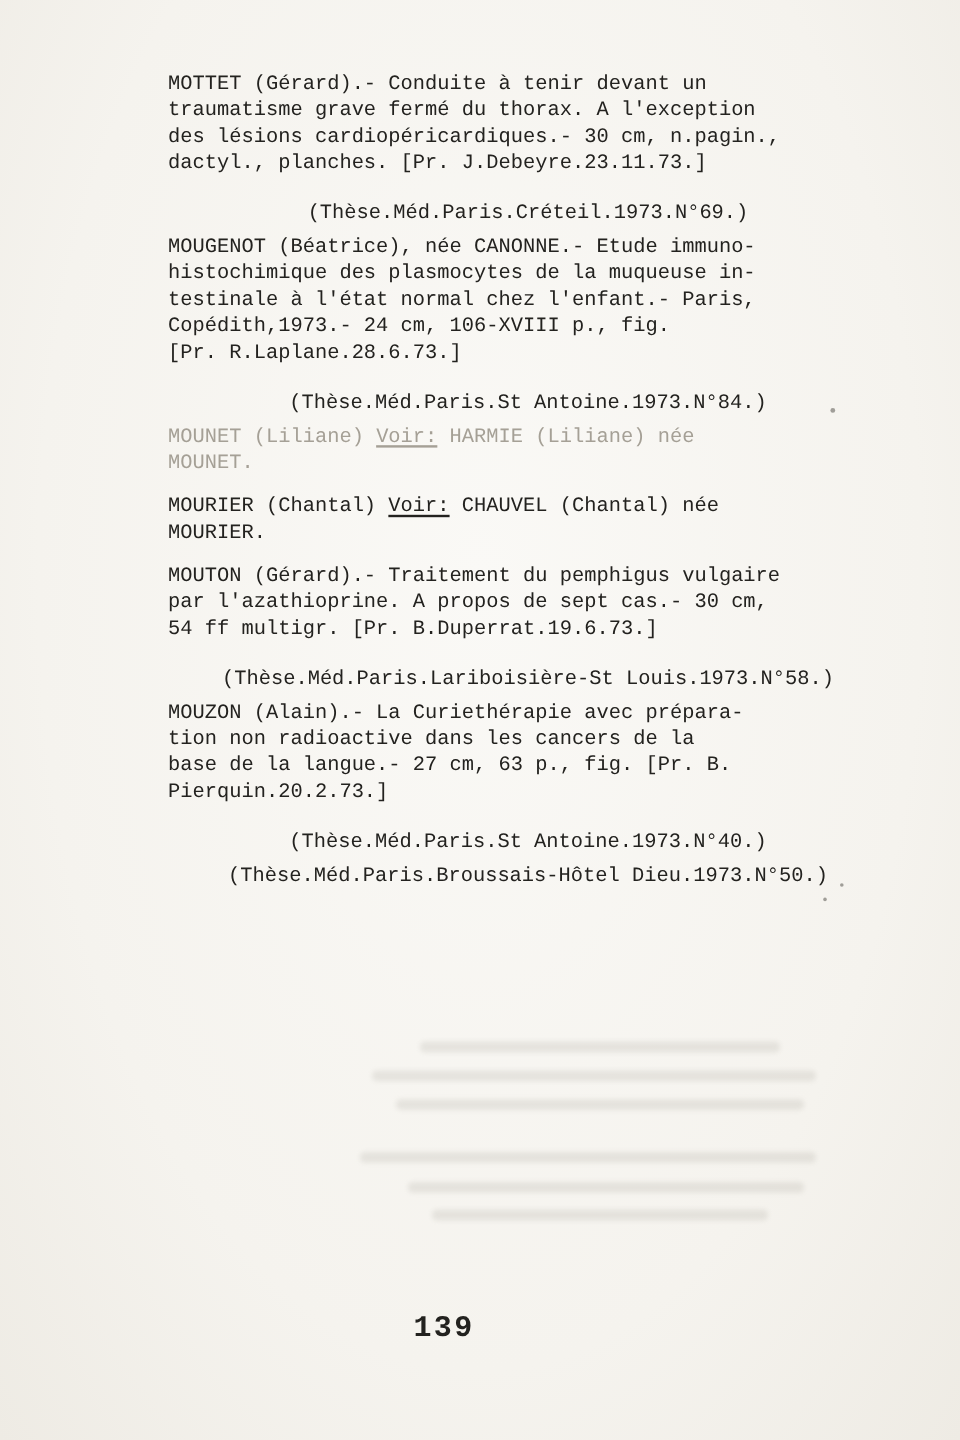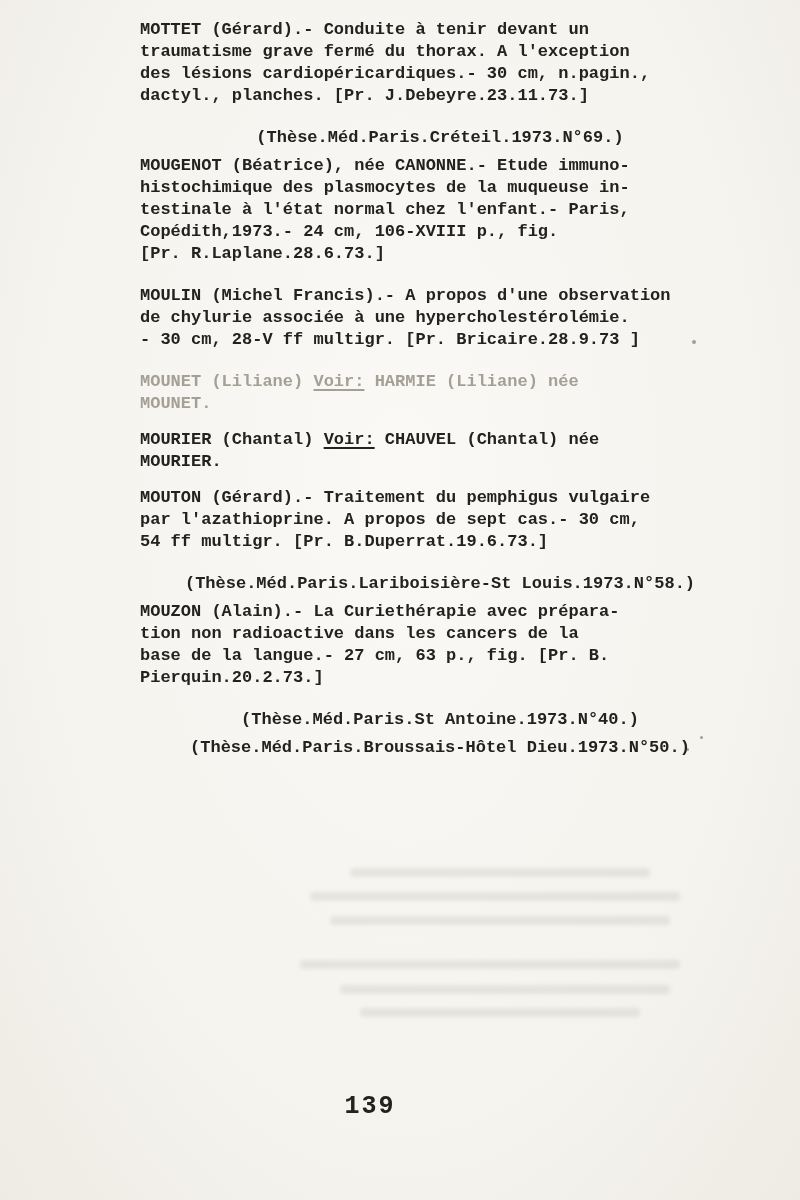--- a/index.html
+++ b/index.html
@@ -11,23 +11,23 @@
     color: #23221f;
     background: #f6f4ef;
   }
   .page {
     position: relative;
     width: 800px;
     height: 1200px;
     background: radial-gradient(ellipse at 50% 40%, #faf9f6 0%, #f5f3ee 65%, #eeebe4 100%);
   }
   .content {
-    padding: 19px 60px 0 140px;
+    padding: 60px 60px 0 140px;
     font-size: 17px;
-    font-weight: bold;
+    font-weight: normal;
     line-height: 22px;
   }
   .body {
     white-space: pre-wrap;
     margin: 0 0 20px 0;
   }
   .citation {
     white-space: pre-wrap;
     margin: 0 0 6px 0;
     text-align: center;
@@ -75,24 +75,22 @@
 traumatisme grave fermé du thorax. A l'exception
 des lésions cardiopéricardiques.- 30 cm, n.pagin.,
 dactyl., planches. [Pr. J.Debeyre.23.11.73.]</p>
     <p class="citation">(Thèse.Méd.Paris.Créteil.1973.N°69.)</p>
 
     <p class="body">MOUGENOT (Béatrice), née CANONNE.- Etude immuno-
 histochimique des plasmocytes de la muqueuse in-
 testinale à l'état normal chez l'enfant.- Paris,
 Copédith,1973.- 24 cm, 106-XVIII p., fig.
 [Pr. R.Laplane.28.6.73.]</p>
+    <p class="citation">(Thèse.Méd.Paris.St Antoine.1973.N°84.)</p>
 
-    <p class="body">MOULIN (Michel Francis).- A propos d'une observation
-de chylurie associée à une hypercholestérolémie.
-- 30 cm, 28-V ff multigr. [Pr. Bricaire.28.9.73 ]</p>
 
     <p class="body xref faded"><span>MOUNET (Liliane) </span><span class="voir">Voir:</span><span> HARMIE (Liliane) née
 MOUNET.</span></p>
 
     <p class="body xref"><span>MOURIER (Chantal) </span><span class="voir">Voir:</span><span> CHAUVEL (Chantal) née
 MOURIER.</span></p>
 
     <p class="body">MOUTON (Gérard).- Traitement du pemphigus vulgaire
 par l'azathioprine. A propos de sept cas.- 30 cm,
 54 ff multigr. [Pr. B.Duperrat.19.6.73.]</p>

